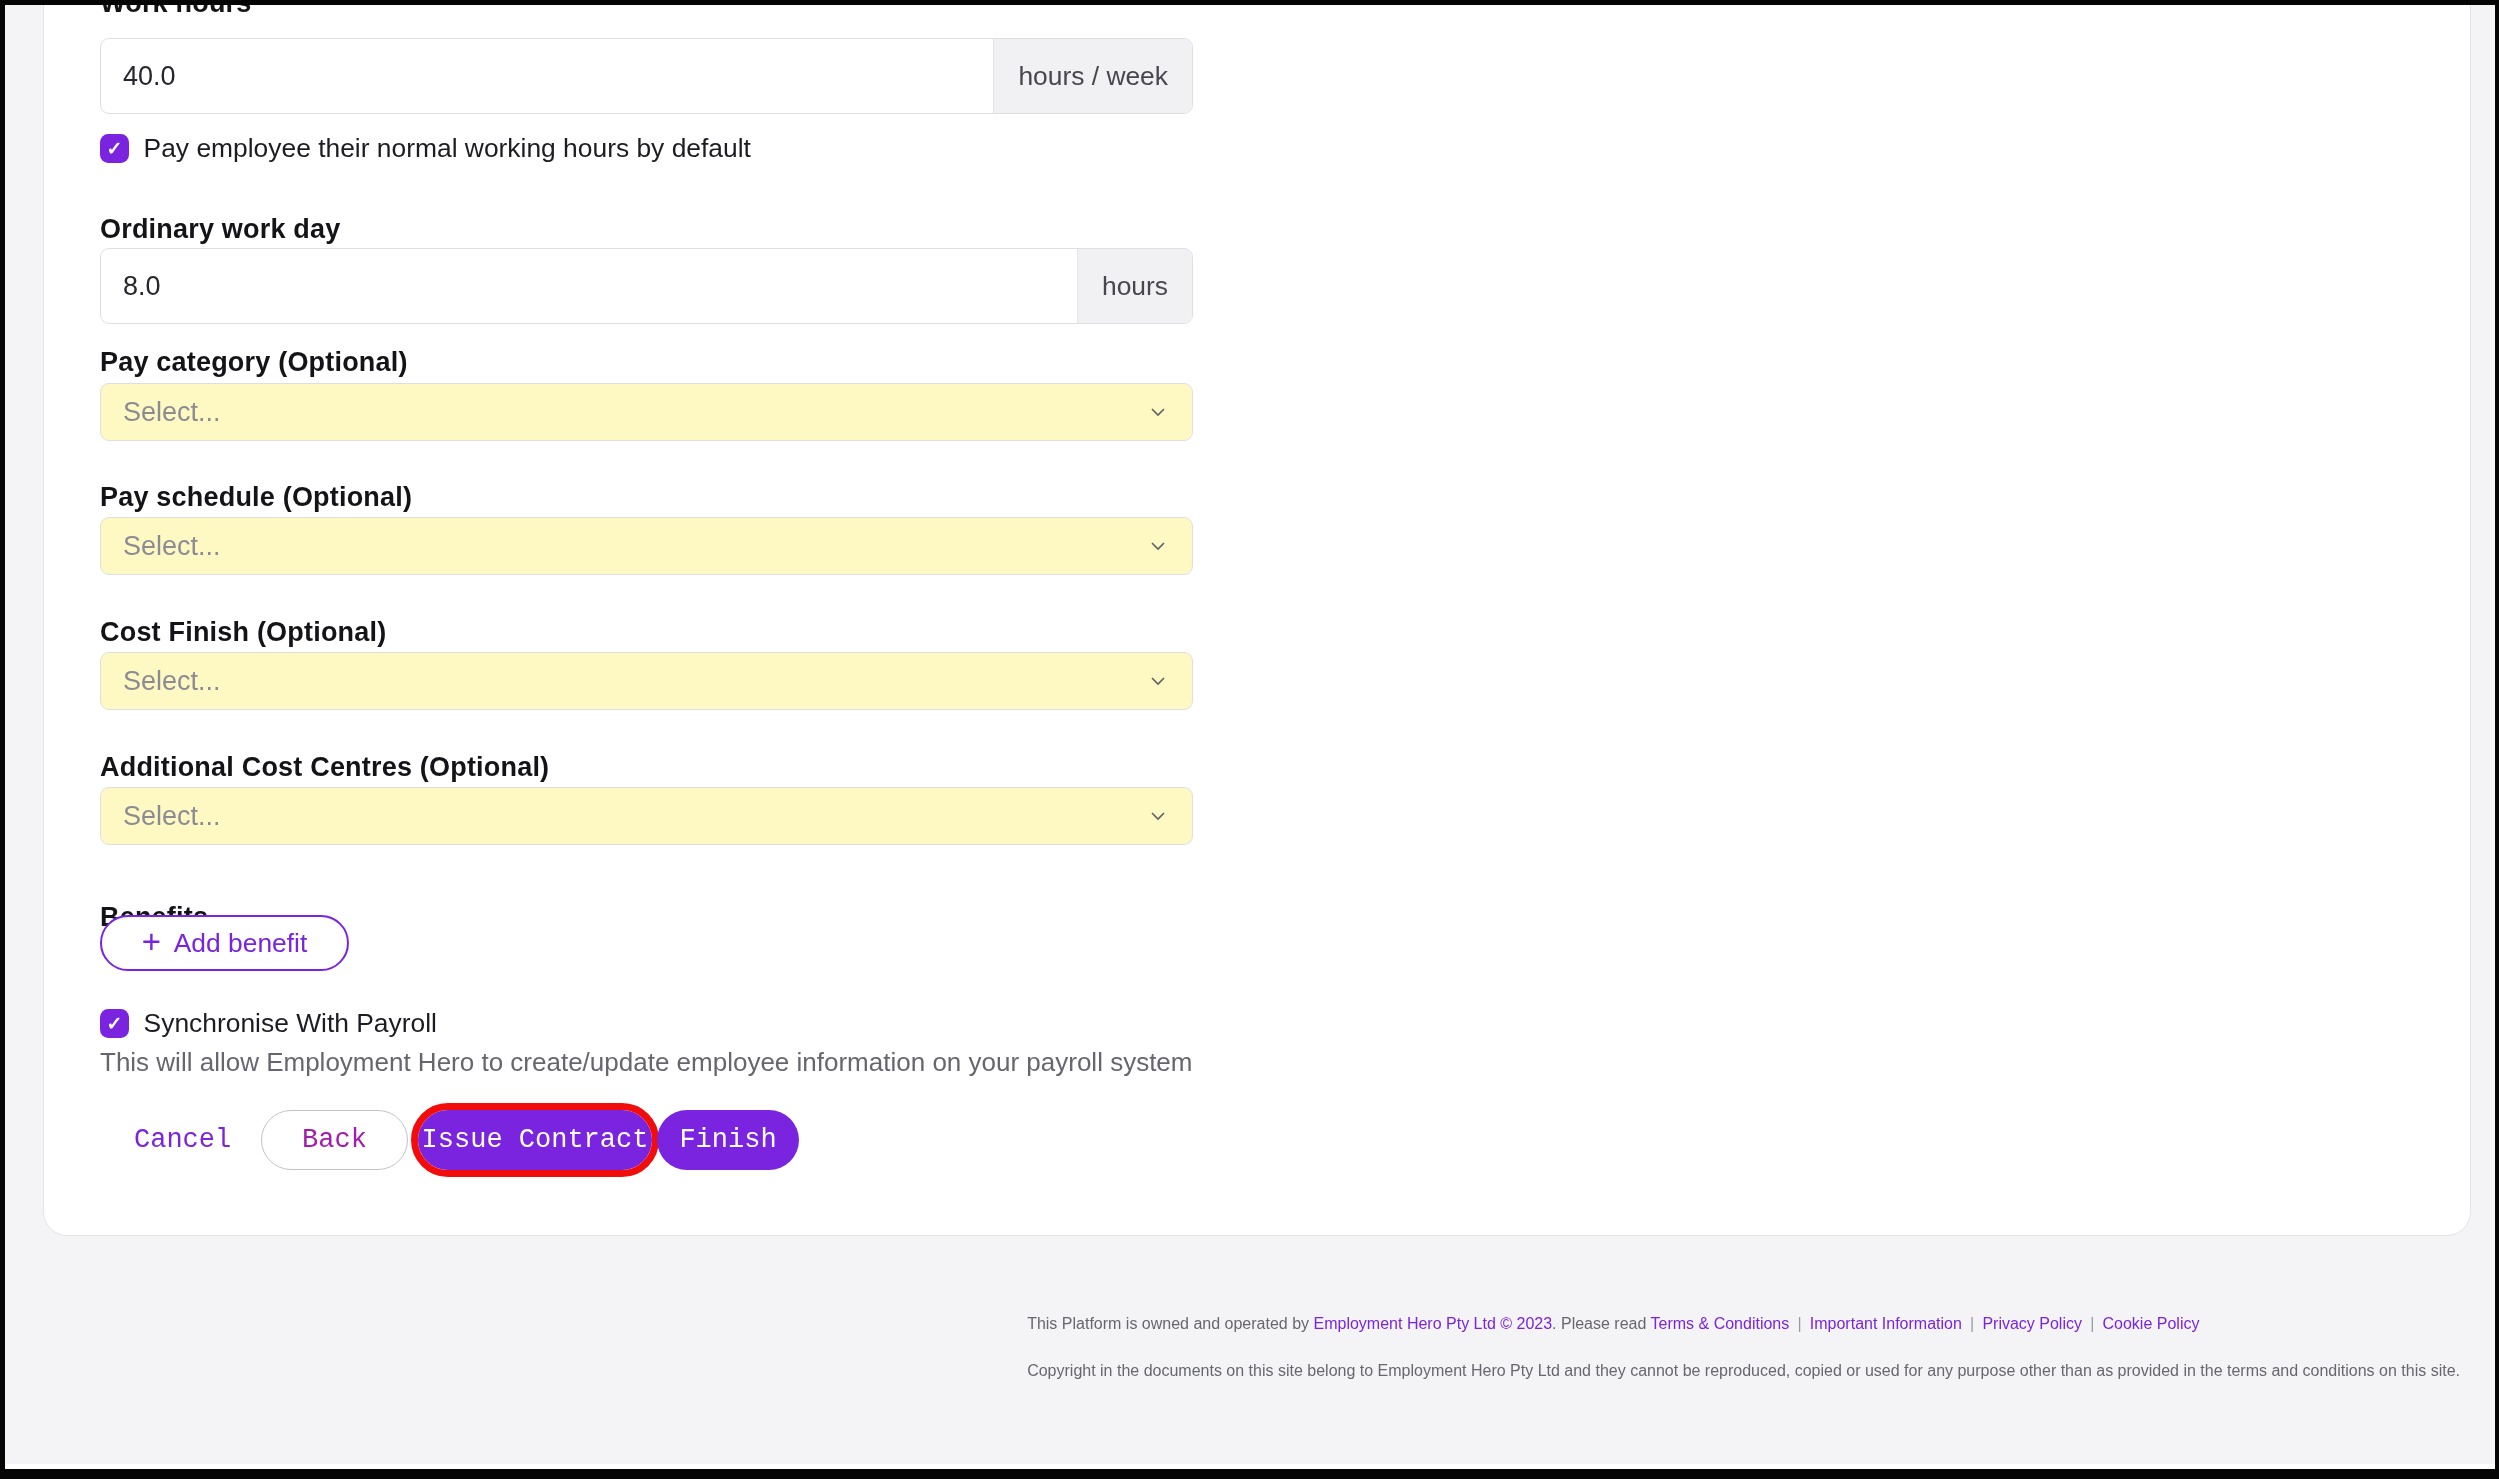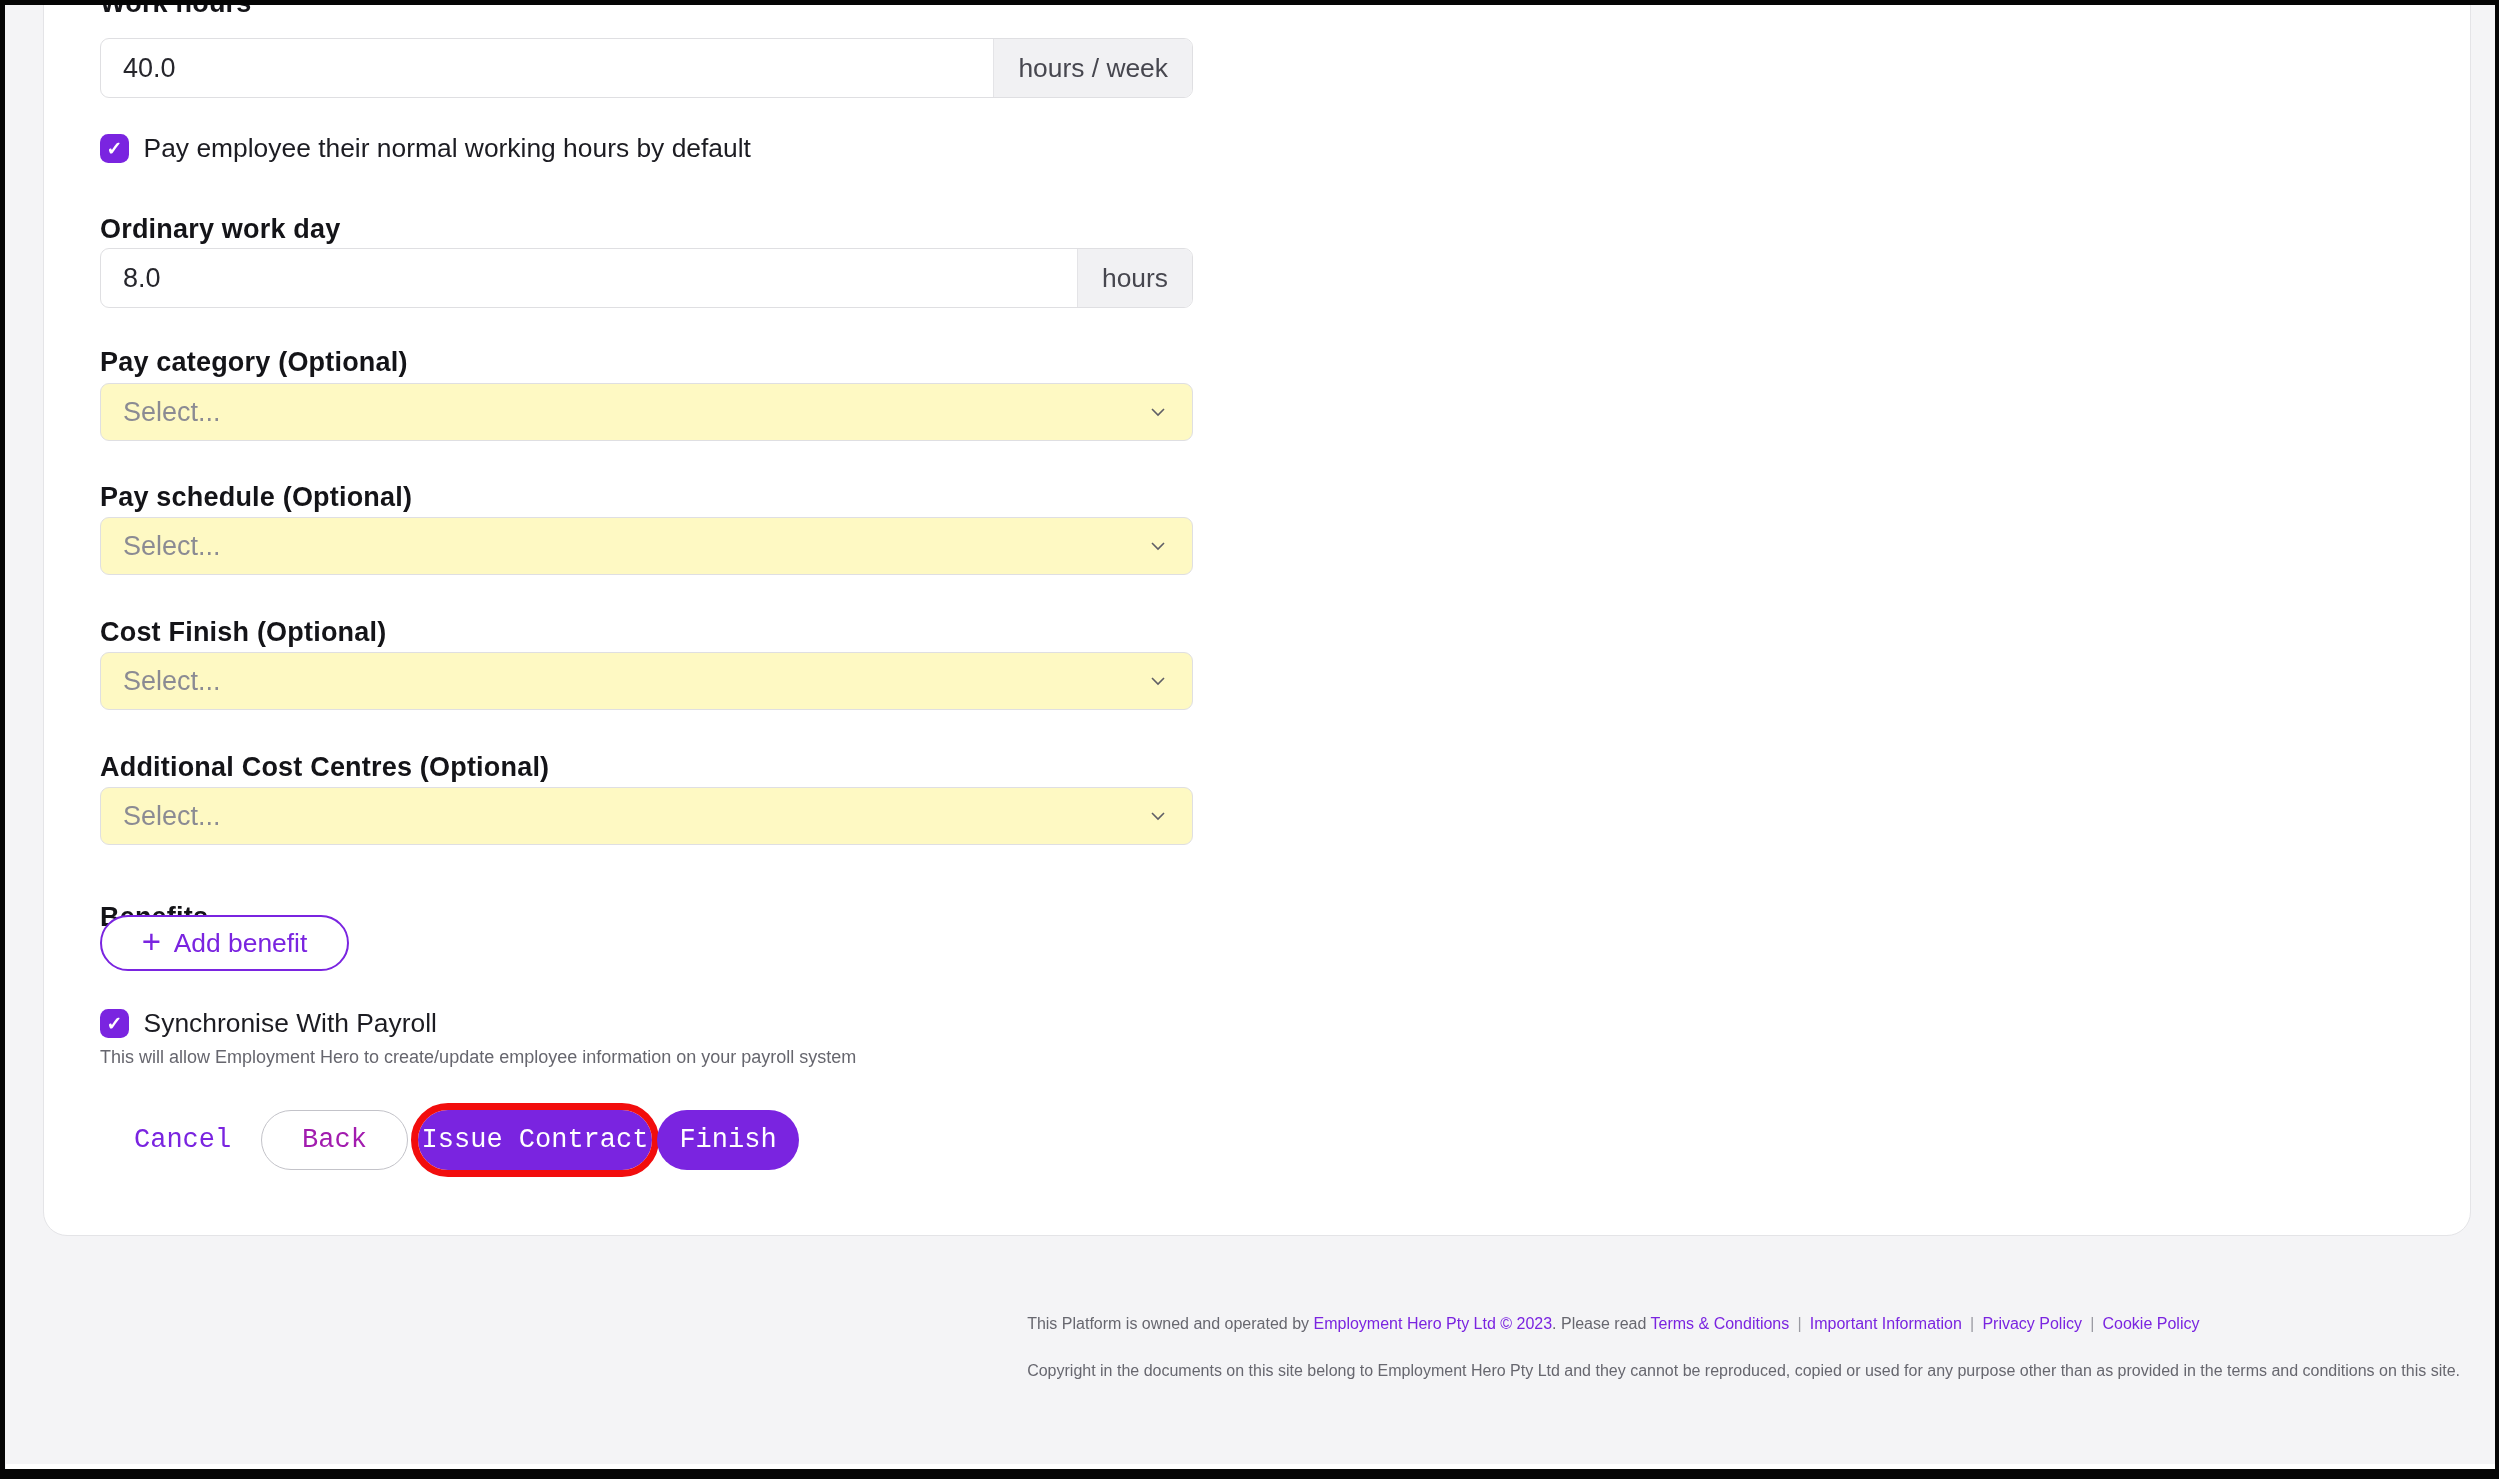--- a/index.html
+++ b/index.html
@@ -48,21 +48,21 @@
   }
   .lbl-work-hours   { top:-12px; }
   .lbl-ordinary     { top:214px; }
   .lbl-pay-category { top:347px; }
   .lbl-pay-schedule { top:482px; }
   .lbl-cost-centre  { top:617px; }
   .lbl-additional   { top:752px; }
   .lbl-benefits     { top:878px;margin-top:24px; }
 
   .text-input {
-    position:absolute; left:0; width:1093px; height:60px;
+    position:absolute; left:0; width:1093px; height:76px;
     border:1.8px solid #dfdfe2; border-radius:9px;
     background:#fff; display:flex; overflow:hidden;
   }
   .ti-1 { top:38px; }
   .ti-2 { top:248px; }
   .text-input input {
     flex:1; border:none; outline:none; background:transparent;
     font-family:"Liberation Sans", sans-serif;
     font-size:27px; color:#26262c; padding:0 0 0 22px;
   }
@@ -94,21 +94,21 @@
     width:29px; height:29px; border-radius:8.2px;
     background:var(--accent);
     display:flex; align-items:center; justify-content:center;
     color:#fff; font-size:19px; font-weight:700; cursor:pointer;
     flex:0 0 auto;
   }
   .check-row .cb-label { font-size:26.4px; color:#1c1c22; white-space:nowrap; }
 
   .helper {
     position:absolute; left:0; top:1047px;
-    font-size:18px; color:#66666e; white-space:nowrap;
+    font-size:26px; color:#66666e; white-space:nowrap;
   }
 
   .add-benefit {
     position:absolute; left:0; top:915px;
     width:249px; height:56px;
     border:2.3px solid var(--accent); border-radius:28px;
     background:#fff; color:var(--accent);
     display:flex; align-items:center; justify-content:center; gap:12.8px;
     font-size:26.4px; cursor:pointer;
   }

